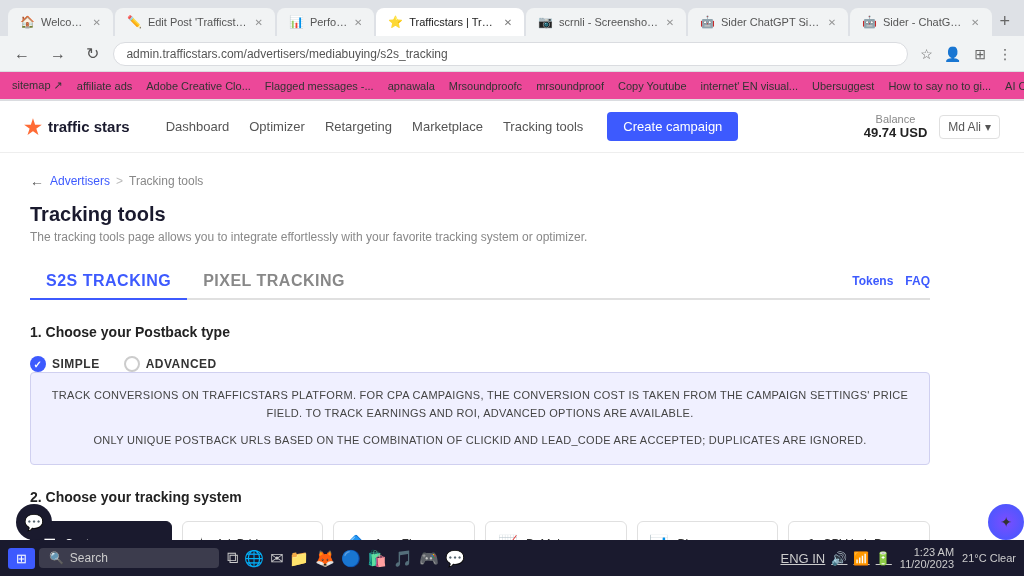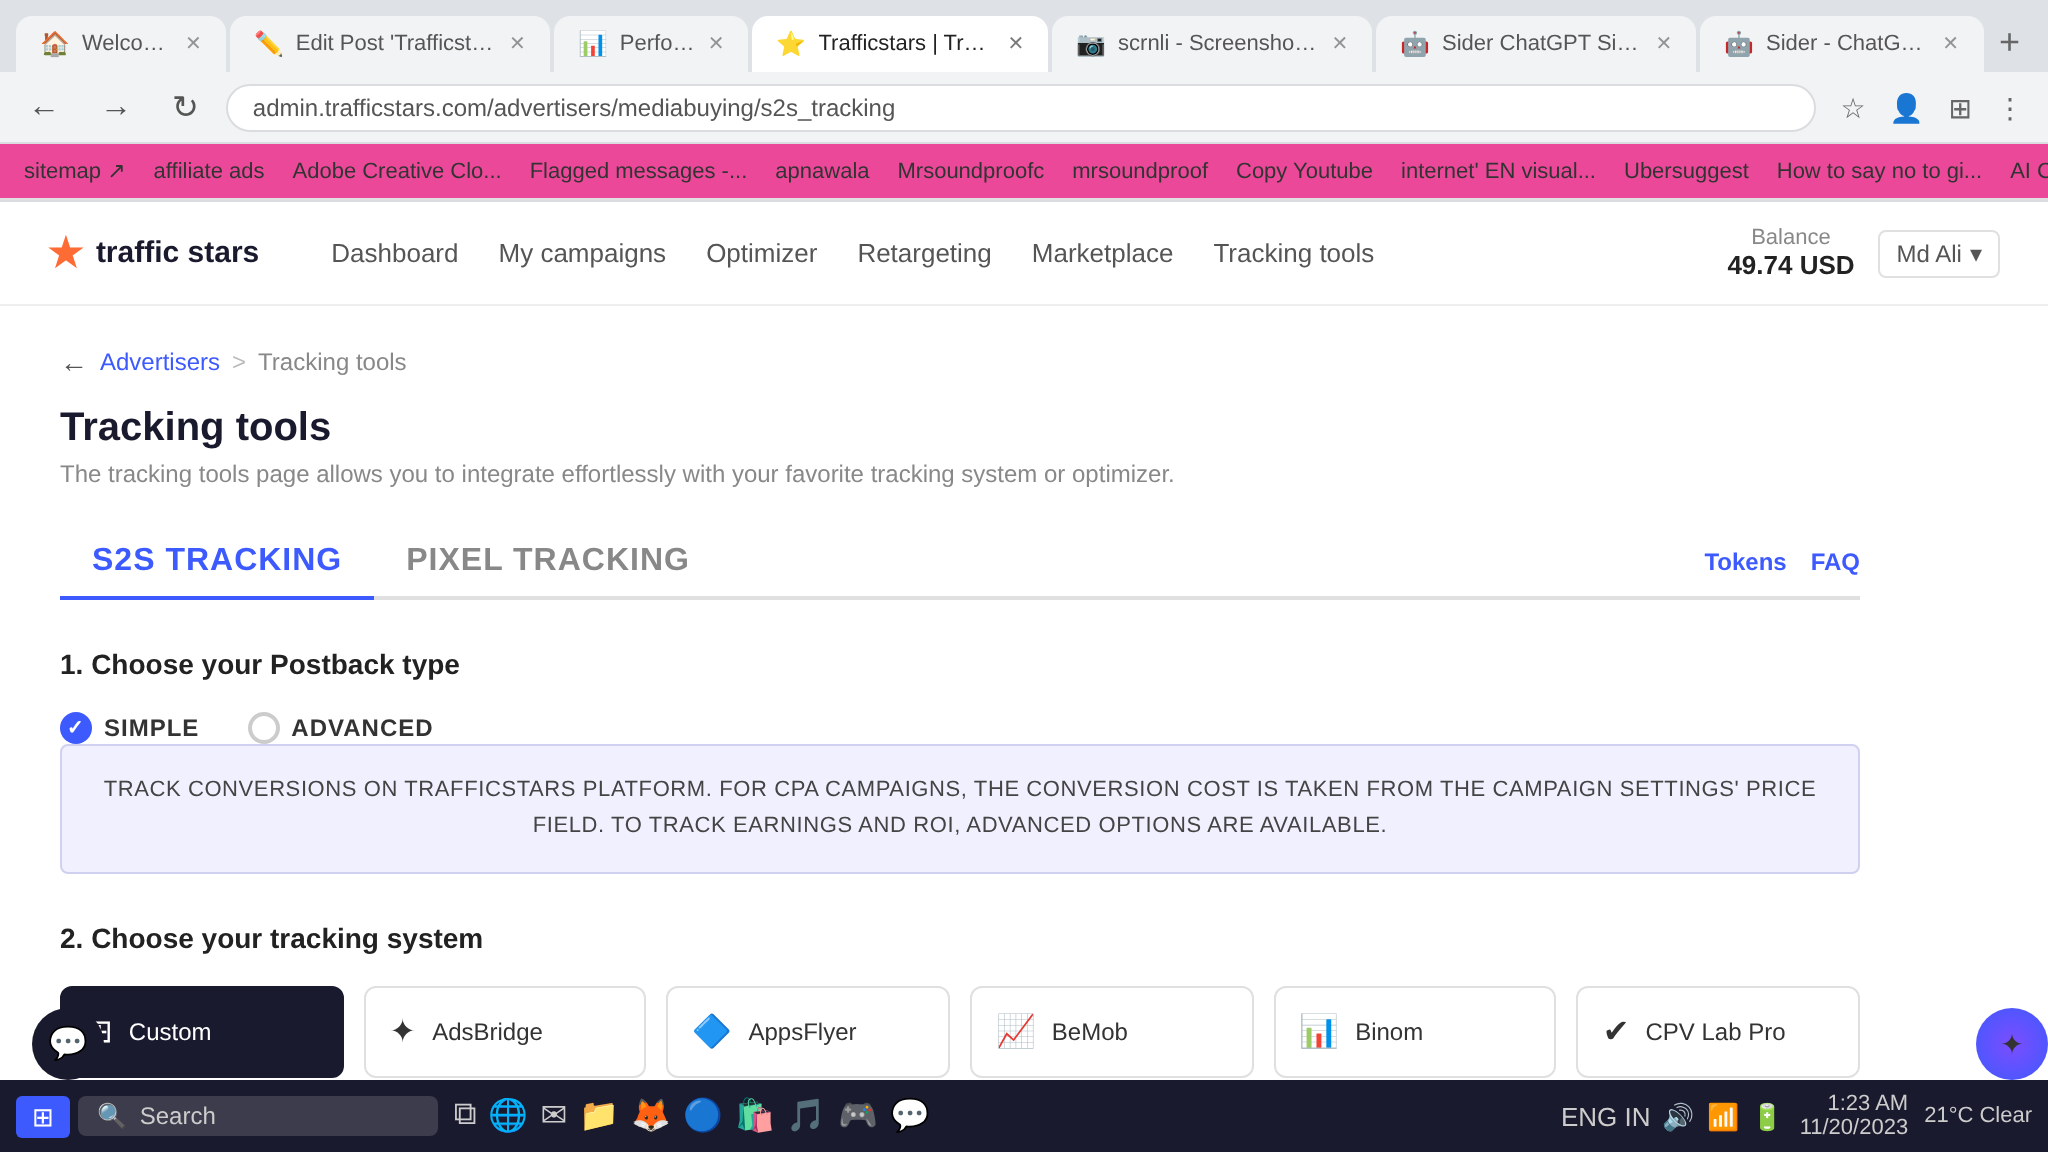--- a/index.html
+++ b/index.html
@@ -81,21 +81,21 @@
     .ai-bubble { position: fixed; bottom: 36px; right: 0; width: 36px; height: 36px; background: radial-gradient(circle, #7c4dff, #3d5afe); border-radius: 50%; display: flex; align-items: center; justify-content: center; cursor: pointer; z-index: 100; }
 
     
     .taskbar { position: fixed; bottom: 0; left: 0; right: 0; height: 36px; background: #1a1a2e; display: flex; align-items: center; padding: 0 8px; gap: 4px; z-index: 200; }
     .taskbar-start { background: #3d5afe; border: none; border-radius: 3px; padding: 3px 8px; color: #fff; cursor: pointer; font-size: 13px; }
     .taskbar-search { display: flex; align-items: center; gap: 6px; background: rgba(255,255,255,0.15); border-radius: 4px; padding: 3px 10px; flex: 0 0 180px; color: #ccc; font-size: 12px; cursor: pointer; }
     .taskbar-icons { display: flex; gap: 6px; margin-left: 4px; }
     .taskbar-icon { color: #ccc; font-size: 16px; cursor: pointer; }
     .taskbar-right { margin-left: auto; display: flex; align-items: center; gap: 8px; color: #ccc; font-size: 11px; }
     .taskbar-time { text-align: right; }
-    .taskbar-sys { display: flex; gap: 6px; align-items: center; }
+    .taskbar-sys { display: flex; gap: 6px; align-items: center; text-decoration: underline; }
     .sys-icon { font-size: 13px; cursor: pointer; }
   </style>
 </head>
 <body>
 
 <div class="browser-chrome">
   <div class="tab-bar">
 
   <div class="tab">
         <span style="font-size:12px;">🏠</span>
@@ -164,26 +164,26 @@
 
 <div class="app-wrapper">
 
   <nav class="app-nav">
     <div class="logo">
       <span class="logo-star">★</span>
       <span>traffic stars</span>
     </div>
     <div class="nav-links">
       <a class="nav-link">Dashboard</a>
-      <a class="nav-link">My campaigns</a>
       <a class="nav-link">Optimizer</a>
       <a class="nav-link">Retargeting</a>
       <a class="nav-link">Marketplace</a>
       <a class="nav-link">Tracking tools</a>
     </div>
+    <button class="btn-create">Create campaign</button>
     <div class="nav-right">
       <div>
         <div class="balance-label">Balance</div>
         <div class="balance-amount">49.74 USD</div>
       </div>
       <div class="user-btn">
         <span>Md Ali</span>
         <span>▾</span>
       </div>
     </div>
@@ -216,20 +216,21 @@
         <div class="radio-circle checked"></div>
         <span>SIMPLE</span>
       </div>
       <div class="radio-option">
         <div class="radio-circle unchecked"></div>
         <span>ADVANCED</span>
       </div>
     </div>
     <div class="info-box">
       <p>TRACK CONVERSIONS ON TRAFFICSTARS PLATFORM. FOR CPA CAMPAIGNS, THE CONVERSION COST IS TAKEN FROM THE CAMPAIGN SETTINGS' PRICE FIELD. TO TRACK EARNINGS AND ROI, ADVANCED OPTIONS ARE AVAILABLE.</p>
+      <p>ONLY UNIQUE POSTBACK URLS BASED ON THE COMBINATION OF CLICKID AND LEAD_CODE ARE ACCEPTED; DUPLICATES ARE IGNORED.</p>
     </div>
 
     <div class="section-title">2. Choose your tracking system</div>
     <div class="tracking-grid" id="tracking-grid">
 
     <div class="tracker-card selected">
           <span class="tracker-icon selected">⊞</span>
           <span>Custom</span>
         </div>
         <div class="tracker-card">

